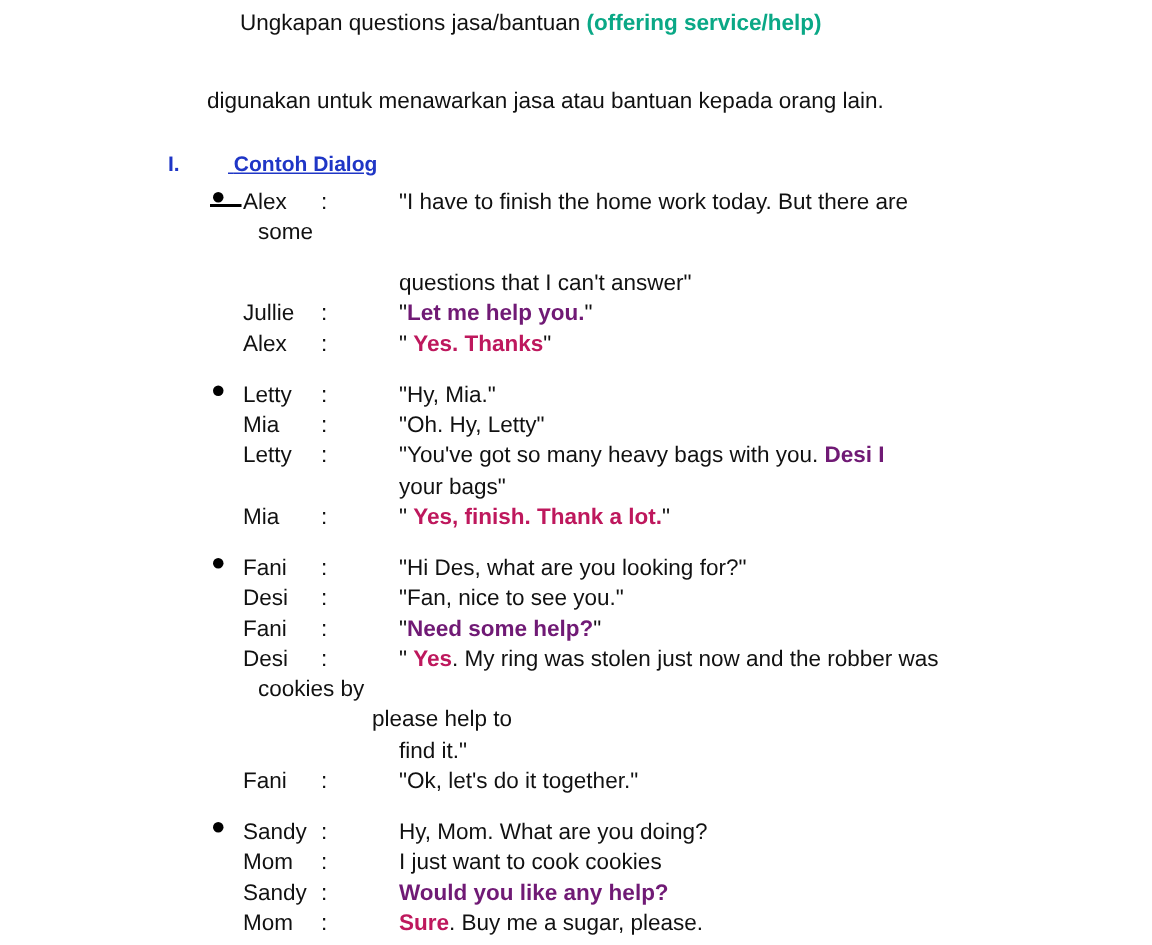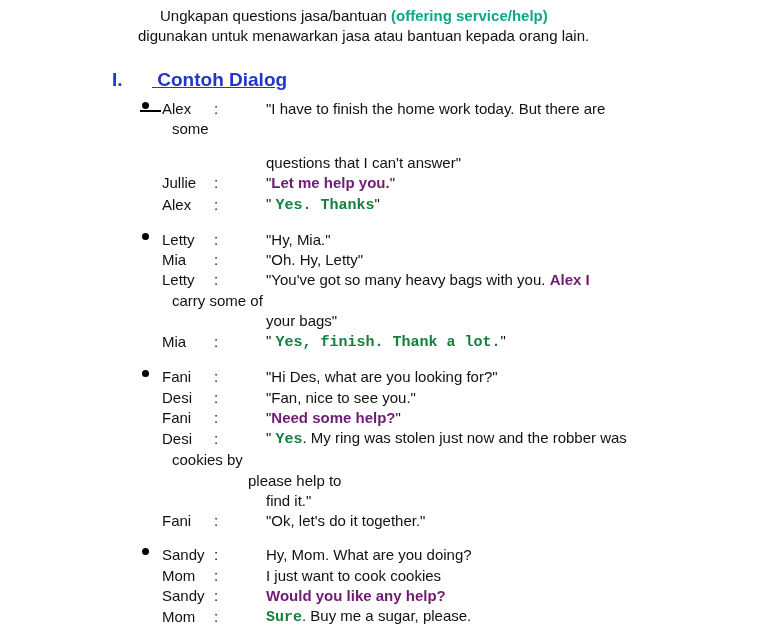--- a/index.html
+++ b/index.html
@@ -18,21 +18,21 @@
   }
   .intro {
     margin-left: 118px;
     line-height: 1.35;
   }
   .teal-bold { color: #0aa886; font-weight: 700; }
   .section-heading {
     margin: 22px 0 8px 70px;
     color: #1f36c6;
     font-weight: 700;
-    font-size: 19px;
+    font-size: 14px;
     text-decoration: underline;
   }
   .section-num { display: inline-block; width: 40px; }
   .dialogs { margin-left: 120px; }
   .dialog-block { position: relative; margin-bottom: 14px; }
   .bullet {
     position: absolute;
     left: -20px;
     top: 3px;
     width: 7px; height: 7px;
@@ -63,32 +63,32 @@
   .utterance {
     flex: 1;
   }
   .continuation {
     margin-left: 10px;
     line-height: 1.35;
   }
   .indent-a { margin-left: 104px; }
   .indent-b { margin-left: 86px; }
   .red-bold { color: #701a75; font-weight: 700; }
-  .teal-bold2 { color: #15803d; font-weight: 700; font-family: Liberation Mono, monospace; }
+  .teal-bold2 { color: #be185d; font-weight: 700; }
 </style>
 </head>
 <body>
 
 <div class="page">
 
   <div class="intro">
     <div>
       <span>Ungkapan questions jasa/bantuan </span><span class="teal-bold">(offering service/help)</span>
     </div>
-    <div style="margin-left:-22px;">digunakan untuk menawarkan jasa atau bantuan kepada orang lain.</div>
+    <div style="margin-left:-22px;margin-top:32px;">digunakan untuk menawarkan jasa atau bantuan kepada orang lain.</div>
   </div>
 
   <div class="section-heading">
     <span class="section-num">I.</span>
     <span>Contoh Dialog</span>
   </div>
 
   <div class="dialogs" id="dialogs">
       <div class="dialog-block">
         <span class="bullet underlined"></span>
@@ -119,23 +119,22 @@
           <span class="utterance"><span>"Hy, Mia."</span></span>
         </div>
         <div class="row">
           <span class="speaker">Mia</span>
           <span class="colon">:</span>
           <span class="utterance"><span>"Oh. Hy, Letty"</span></span>
         </div>
         <div class="row">
           <span class="speaker">Letty</span>
           <span class="colon">:</span>
-          <span class="utterance"><span>"You've got so many heavy bags with you. </span><span class="red-bold">Alex I</span></span>
+          <span class="utterance"><span>"You've got so many heavy bags with you. </span><span class="red-bold">Desi I</span></span>
         </div>
-        <div class="continuation">carry some of</div>
         <div class="continuation indent-a">your bags"</div>
         <div class="row">
           <span class="speaker">Mia</span>
           <span class="colon">:</span>
           <span class="utterance"><span>" </span><span class="teal-bold2">Yes, finish. Thank a lot.</span><span>"</span></span>
         </div>
       </div>
       <div class="dialog-block">
         <span class="bullet"></span>
         <div class="row">

